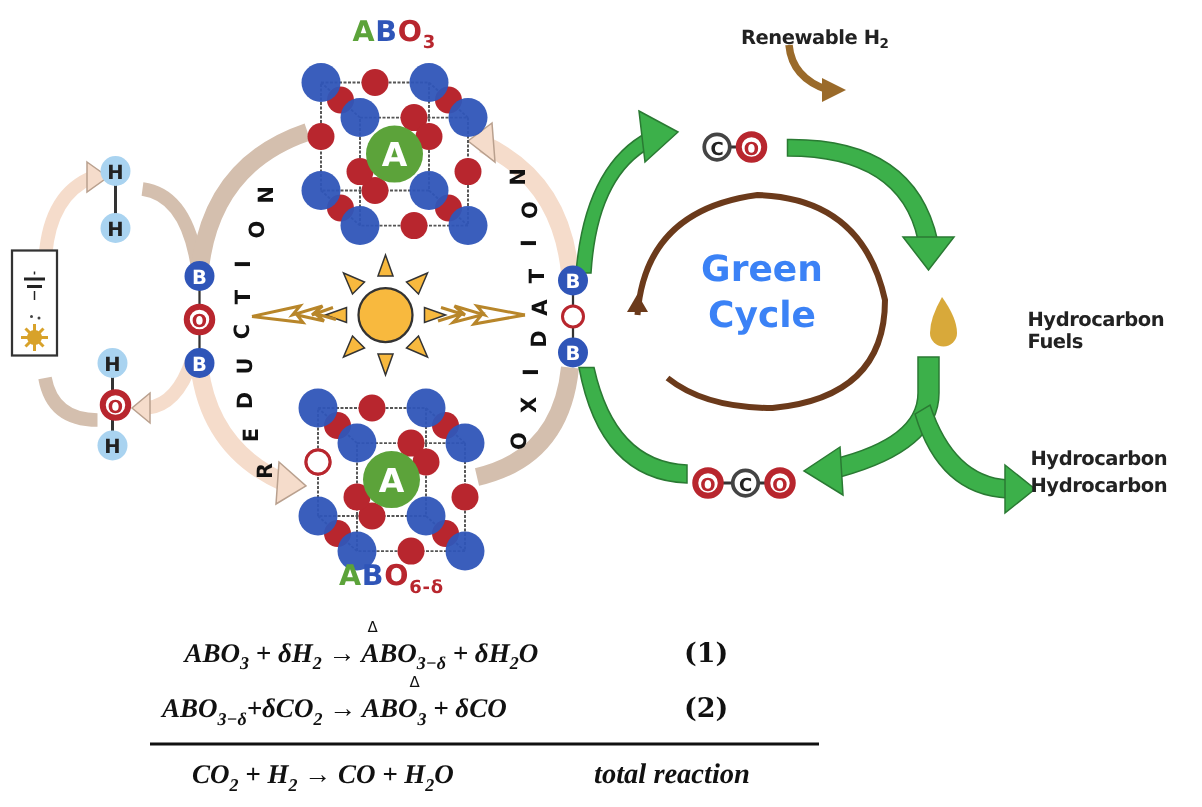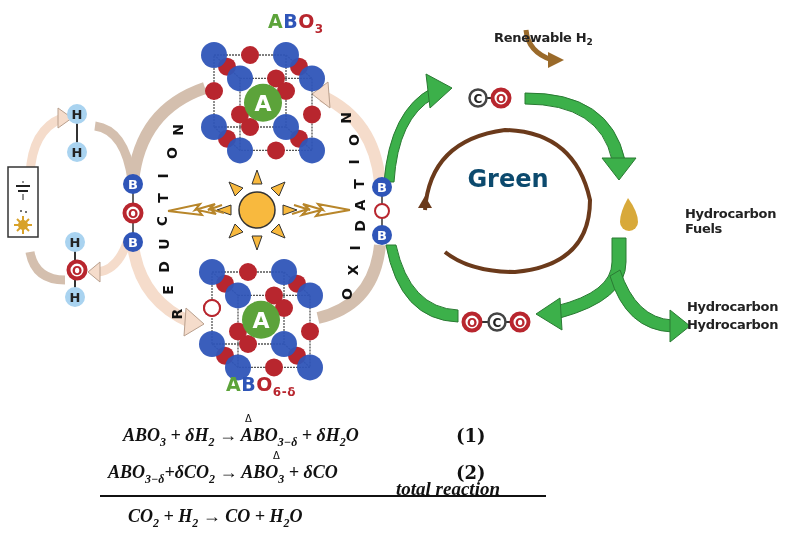--- a/index.html
+++ b/index.html
@@ -5,21 +5,21 @@
   html, body { margin: 0; padding: 0; background: #ffffff; }
   body { width: 801px; height: 538px; position: relative; overflow: hidden; font-family: "DejaVu Sans", sans-serif; }
   #canvas { position: absolute; left: 0; top: 0; width: 801px; height: 538px; }
   .lbl { position: absolute; font-family: "DejaVu Sans", sans-serif; }
   .formula-title { font-weight: bold; font-size: 19px; letter-spacing: 0.5px; }
   .fA { color: #5ca33a; }
   .fB { color: #2f55b8; }
   .fO { color: #b8262e; }
   .sub { font-size: 12px; vertical-align: -5px; }
   .bold-label { font-weight: bold; font-size: 13px; color: #222; letter-spacing: -0.3px; }
-  .cycle-text { color: #0c4a6e; font-weight: bold; font-size: 24px; text-align: center; line-height: 31px; }
+  .cycle-text { color: #3b82f6; font-weight: bold; font-size: 24px; text-align: center; line-height: 31px; }
   .eq { position: absolute; font-family: Liberation Serif, serif; font-style: italic; font-weight: bold; font-size: 18px; color: #111; white-space: nowrap; }
   .eq .s { font-size: 12px; vertical-align: -5px; }
   .eqnum { position: absolute; font-family: "DejaVu Serif", serif; font-weight: bold; font-size: 18px; color: #111; }
   .delta-above { position: absolute; font-family: "DejaVu Sans", sans-serif; font-size: 10px; color: #111; }
   .vert-letter { position: absolute; font-weight: bold; font-size: 14px; color: #111; }
 </style>
 </head>
 <body>
 
 <svg id="canvas" viewBox="0 0 801 538">
@@ -248,21 +248,21 @@
     <text x="497" y="327" text-anchor="middle" font-size="12" font-weight="bold" fill="#222" font-family="DejaVu Sans, sans-serif">C</text>
     <circle cx="520" cy="322" r="8.5" fill="#fff" stroke="#b8262e" stroke-width="4"></circle>
     <text x="520" y="327" text-anchor="middle" font-size="12" font-weight="bold" fill="#b8262e" font-family="DejaVu Sans, sans-serif">O</text>
   </g>
 
   <path d="M628 198 Q620 212 620 222 A9 9 0 0 0 638 222 Q638 212 628 198 Z" fill="#d8a93a"></path>
 
   <line x1="100" y1="496" x2="546" y2="496" stroke="#111" stroke-width="2"></line>
 </svg>
 
-<div class="lbl formula-title" style="left:235px; top:10px;margin-left:33px;">
+<div class="lbl formula-title" style="left:235px; top:10px;">
   <span class="fA">A</span><span class="fB">B</span><span class="fO">O</span><span class="fO sub">3</span>
 </div>
 
 <div class="lbl formula-title" style="left:226px; top:373px;">
   <span class="fA">A</span><span class="fB">B</span><span class="fO">O</span><span class="fO sub">6-δ</span>
 </div>
 
 <div id="reduction-letters">
     <span class="vert-letter" style="left: 172px; top: 306px; transform: rotate(-90deg);">R</span>
     <span class="vert-letter" style="left: 163px; top: 282px; transform: rotate(-90deg);">E</span>
@@ -279,26 +279,27 @@
     <span class="vert-letter" style="left: 348px; top: 262px; transform: rotate(-90deg);">X</span>
     <span class="vert-letter" style="left: 352px; top: 240px; transform: rotate(-90deg);">I</span>
     <span class="vert-letter" style="left: 354px; top: 218px; transform: rotate(-90deg);">D</span>
     <span class="vert-letter" style="left: 355px; top: 197px; transform: rotate(-90deg);">A</span>
     <span class="vert-letter" style="left: 354px; top: 176px; transform: rotate(-90deg);">T</span>
     <span class="vert-letter" style="left: 351px; top: 154px; transform: rotate(-90deg);">I</span>
     <span class="vert-letter" style="left: 348px; top: 132px; transform: rotate(-90deg);">O</span>
     <span class="vert-letter" style="left: 340px; top: 110px; transform: rotate(-90deg);">N</span>
   </div>
 
-<div class="lbl bold-label" style="left:494px; top:30px;">
+<div class="lbl bold-label" style="left:494px; top:18px;">
   <span>Renewable H</span><span style="font-size:9px; vertical-align:-3px;">2</span>
 </div>
 
 <div class="lbl cycle-text" style="left:458px; top:164px; width:100px;">
   <div>Green</div>
+  <div>Cycle</div>
 </div>
 
 <div class="lbl bold-label" style="left:648px; top:206px;margin-left:37px;">Hydrocarbon Fuels</div>
 
 <div class="lbl bold-label" style="left:687px; top:298px; text-align:center; line-height:18px;">
   <div>Hydrocarbon</div>
   <div>Hydrocarbon</div>
 </div>
 
 <div class="eq" style="left:123px; top:425px;">
@@ -313,13 +314,13 @@
   <span>ABO</span><span class="s">3−δ</span><span>+δCO</span><span class="s">2</span>
   <span style="font-style:normal;">→</span>
   <span>ABO</span><span class="s">3</span><span> + δCO</span>
 </div>
 <div class="delta-above" style="left:273px; top:450px;">Δ</div>
 <div class="eqnum" style="left:456px; top:462px;">(2)</div>
 
 <div class="eq" style="left:128px; top:506px;">
   <span>CO</span><span class="s">2</span><span> + H</span><span class="s">2</span><span> → CO + H</span><span class="s">2</span><span>O</span>
 </div>
-<div class="eq" style="left:396px; top:478px; font-size:19px;">total reaction</div>
+<div class="eq" style="left:396px; top:506px; font-size:19px;">total reaction</div>
 
 </body></html>

